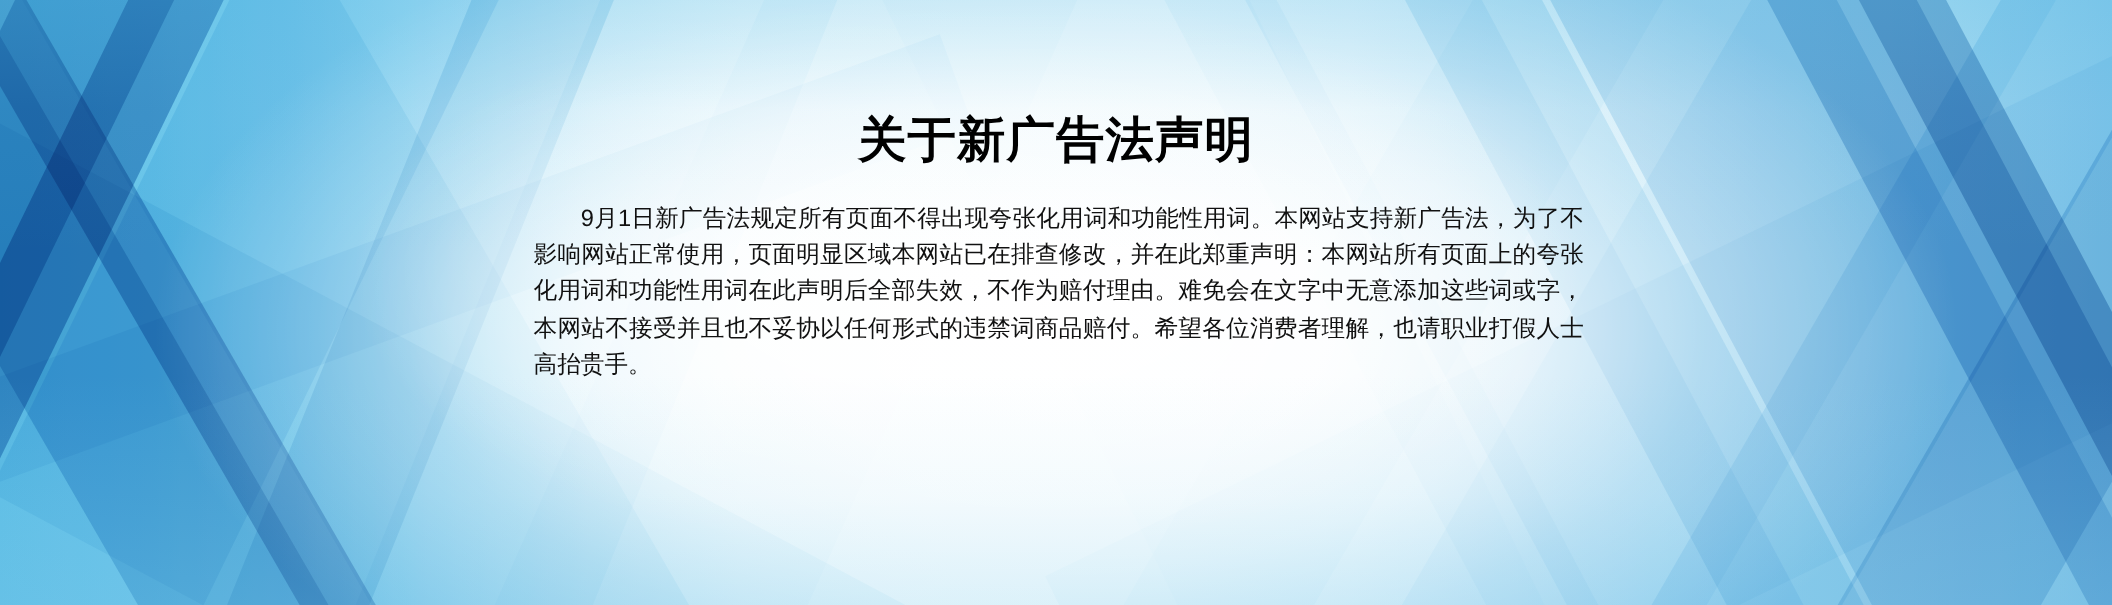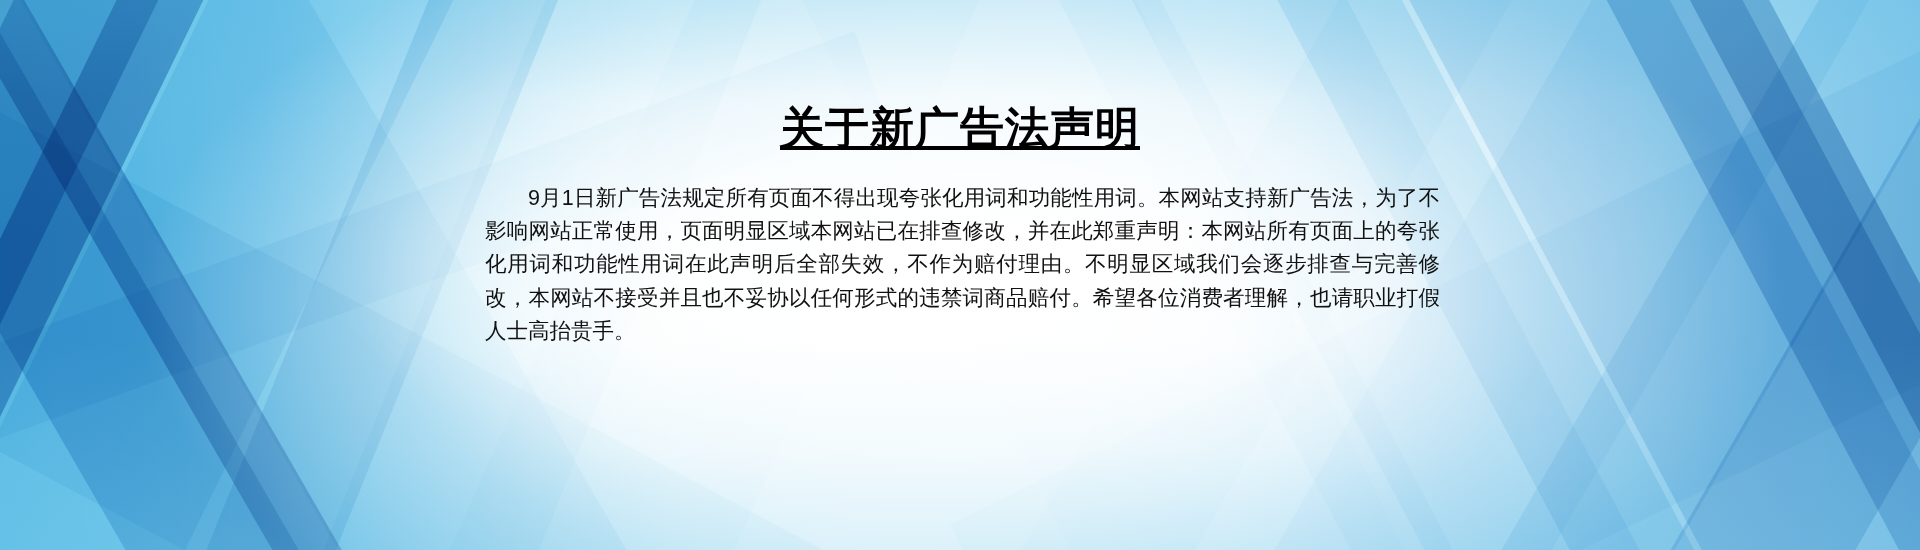--- a/index.html
+++ b/index.html
@@ -115,21 +115,20 @@
     top: 104px;
     left: 0;
     width: 1920px;
     text-align: center;
     font-size: 44px;
     font-weight: 700;
     line-height: 1.1;
     color: #000000;
     letter-spacing: 1px;
     white-space: nowrap;
-    text-decoration: underline;
   }
   .body-copy {
     position: absolute;
     top: 182px;
     left: 485px;
     width: 955px;
     color: #111111;
     font-size: 21.5px;
     line-height: 33.2px;
   }
@@ -177,17 +176,17 @@
 
   <div class="bg-layer bg-glow"></div>
   <div class="bg-layer bg-glow2"></div>
   <div class="bg-layer bg-vert"></div>
 
   <div class="content">
 
     <div class="page-title">关于新广告法声明</div>
 
     <div class="body-copy">
-      <p class="para indent">9月1日新广告法规定所有页面不得出现夸张化用词和功能性用词。本网站支持新广告法，为了不影响网站正常使用，页面明显区域本网站已在排查修改，并在此郑重声明：本网站所有页面上的夸张化用词和功能性用词在此声明后全部失效，不作为赔付理由。不明显区域我们会逐步排查与完善修改，本网站不接受并且也不妥协以任何形式的违禁词商品赔付。希望各位消费者理解，也请职业打假人士高抬贵手。</p>
+      <p class="para indent">9月1日新广告法规定所有页面不得出现夸张化用词和功能性用词。本网站支持新广告法，为了不影响网站正常使用，页面明显区域本网站已在排查修改，并在此郑重声明：本网站所有页面上的夸张化用词和功能性用词在此声明后全部失效，不作为赔付理由。难免会在文字中无意添加这些词或字，本网站不接受并且也不妥协以任何形式的违禁词商品赔付。希望各位消费者理解，也请职业打假人士高抬贵手。</p>
     </div>
 
   </div>
 </div>
 
 </body></html>

